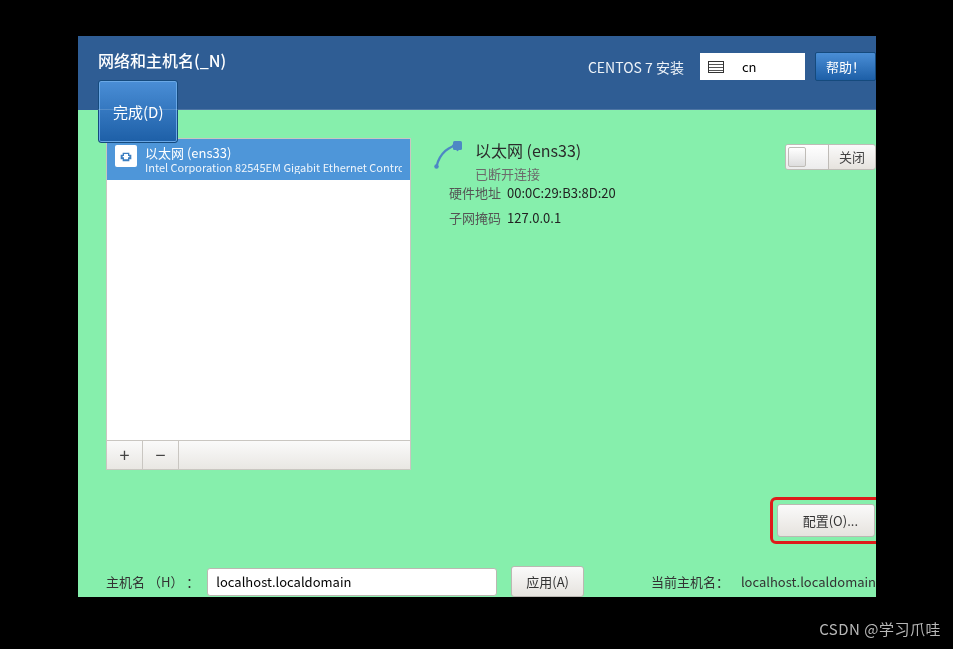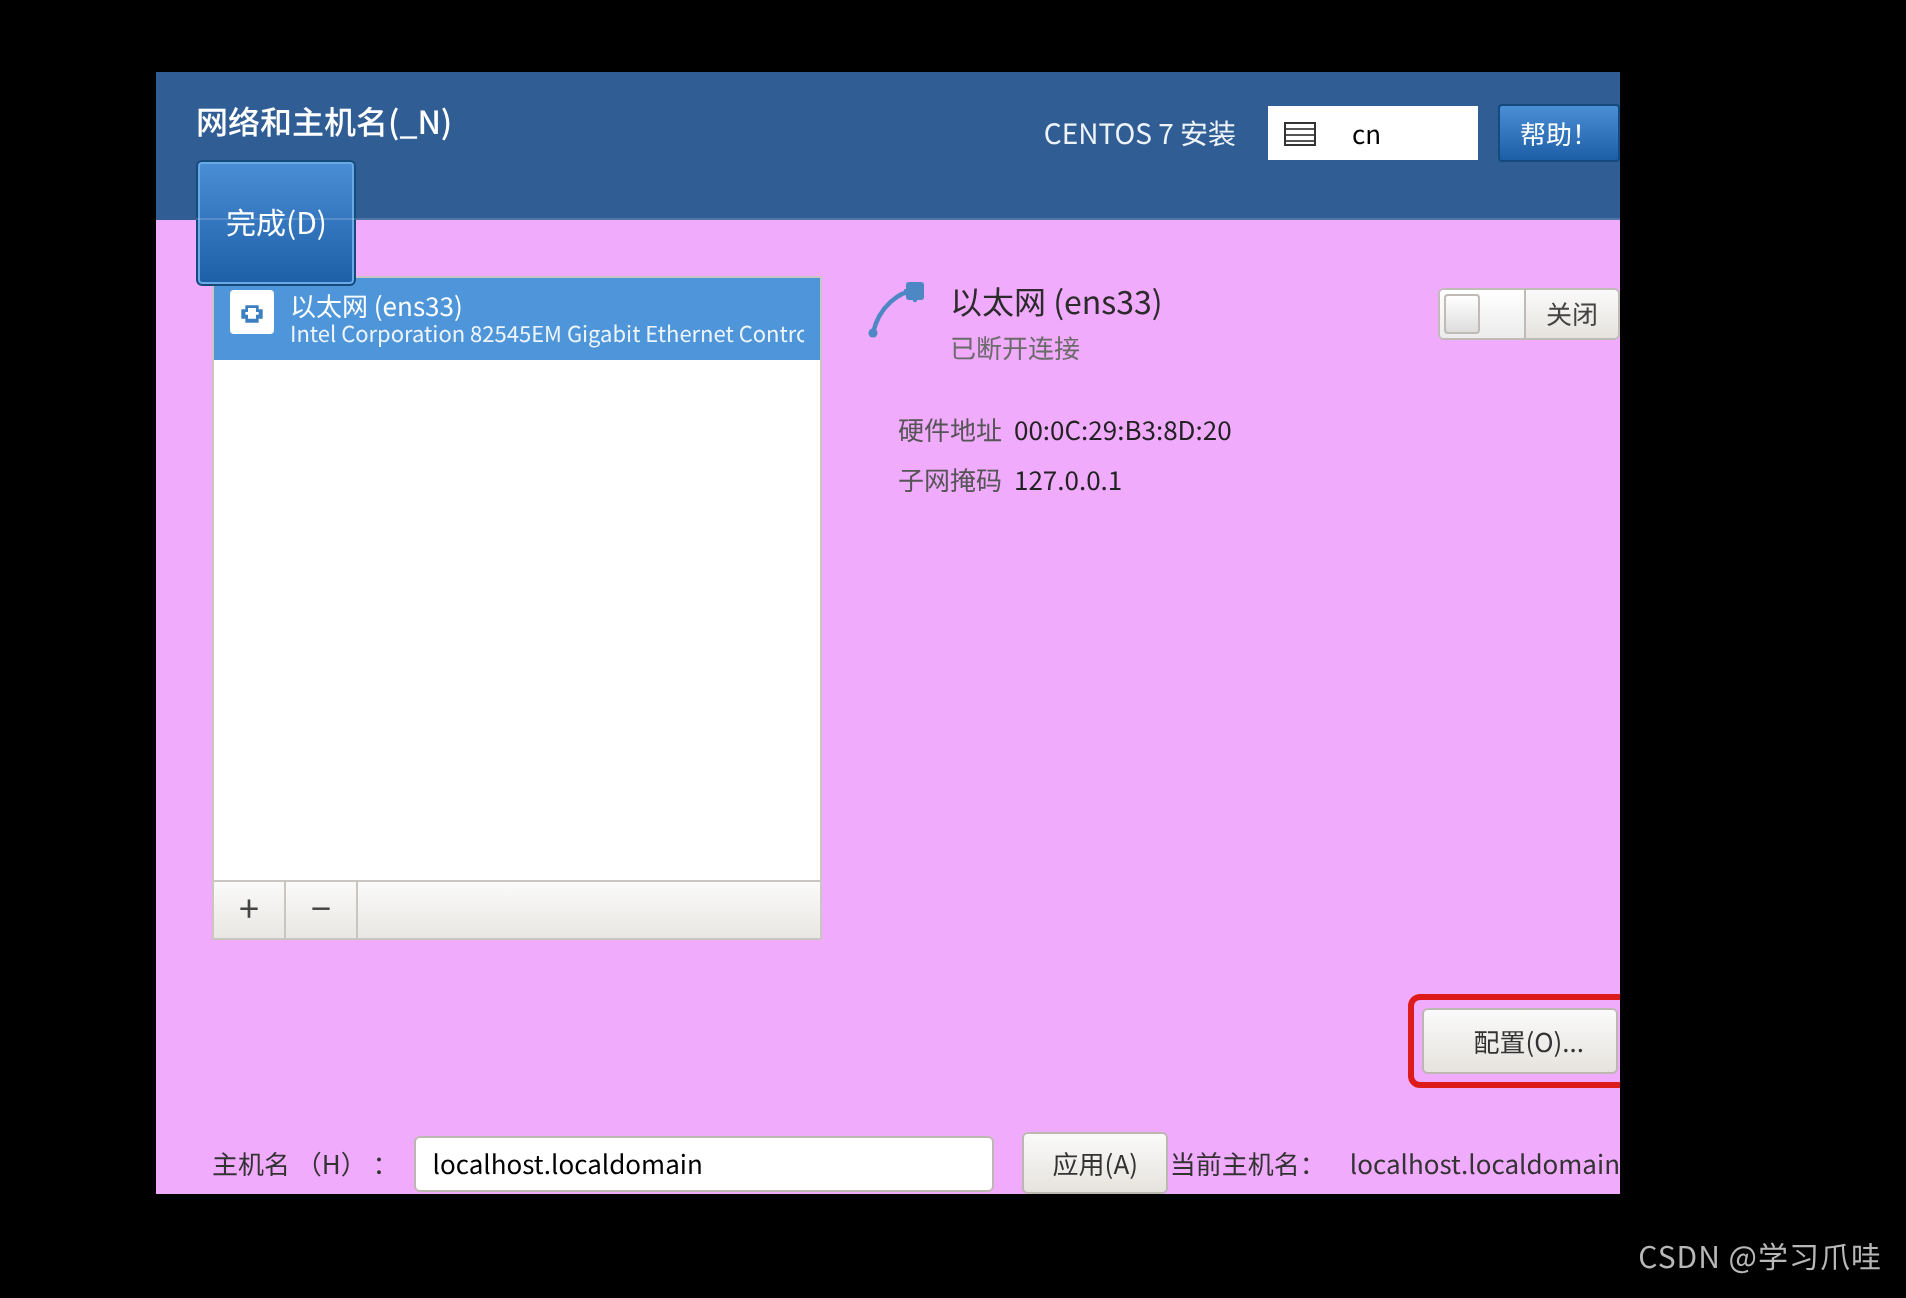--- a/index.html
+++ b/index.html
@@ -1,17 +1,17 @@
 <!DOCTYPE html>
 <html><head>
   <meta charset="utf-8">
   <style>
     * { margin: 0; padding: 0; box-sizing: border-box; font-family: "Noto Sans CJK SC", "Microsoft YaHei", sans-serif; }
     body { background: #000; width: 953px; height: 649px; overflow: hidden; position: relative; }
-    .window { position: absolute; left: 78px; top: 36px; width: 732px; height: 561px; background: #f0abfc; overflow: hidden; }
+    .window { position: absolute; left: 78px; top: 36px; width: 798px; height: 561px; background: #86efac; overflow: hidden; }
     .header { background: #2f5d94; height: 74px; padding: 12px 20px 0 20px; position: relative; }
     .header-title { color: #fff; font-size: 16px; font-weight: 500; }
     .done-btn { margin-top: 8px; display: inline-block; background: linear-gradient(#4a8ed6,#1d5fa7); color: #fff; padding: 20px 14px; border-radius: 3px; border: 1px solid #154a7d; font-size: 15px; box-shadow: 0 0 0 1px #6aa8e6 inset; cursor: pointer; }
     .header-right { position: absolute; right: 0; top: 16px; display: flex; align-items: center; gap: 10px; }
     .install-label { color: #eef3f8; font-size: 14px; margin-right: 6px; }
     .lang-box { background: #fff; padding: 4px 8px; width: 105px; display: flex; align-items: center; gap: 18px; font-size: 13px; }
     .kbd-icon { width: 16px; height: 12px; border: 1px solid #333; display: inline-block; background: repeating-linear-gradient(#fff,#fff 2px,#555 2px,#555 3px); }
     .help-btn { background: linear-gradient(#4a8ed6,#1d5fa7); color: #fff; padding: 4px 10px; border: 1px solid #154a7d; border-radius: 2px; font-size: 13px; cursor: pointer; text-align: center; }
     .underline { position: absolute; left: 20px; right: 0; bottom: 0; height: 1px; background: rgba(255,255,255,.15); }
     .body { padding: 28px 0 0 28px; display: flex; height: 430px; }
@@ -27,21 +27,21 @@
     .sq-btn { width: 36px; height: 28px; border-right: 1px solid #c9c6c1; font-size: 18px; line-height: 26px; text-align: center; color: #444; cursor: pointer; }
     .right-col { flex: 1; padding-left: 18px; position: relative; }
     .conn-header { display: flex; align-items: flex-start; gap: 10px; }
     .conn-icon svg { width: 36px; height: 36px; }
     .conn-title { font-size: 16px; color: #2b2b2b; }
     .conn-status { font-size: 13px; color: #6b6b6b; margin-top: 2px; }
     .toggle-wrap { position: absolute; right: 0; top: 6px; display: flex; border: 1px solid #bfbcb7; border-radius: 3px; overflow: hidden; background: linear-gradient(#fafafa,#e6e3de); text-align: right; }
     .toggle-track { width: 42px; height: 24px; background: linear-gradient(#fff,#ececec); position: relative; }
     .toggle-handle { position: absolute; left: 2px; top: 2px; width: 18px; height: 20px; background: linear-gradient(#fff,#ddd); border: 1px solid #bfbcb7; border-radius: 2px; }
     .toggle-label { padding: 0 10px; font-size: 13px; line-height: 24px; color: #444; border-left: 1px solid #bfbcb7; }
-    .detail-grid { margin-top: 22px; font-size: 13px; color: #3b3b3b; }
+    .detail-grid { font-size: 13px; color: #3b3b3b; }
     .detail-row { display: flex; margin-bottom: 6px; }
     .detail-label { width: 72px; text-align: right; color: #555; }
     .detail-value { margin-left: 6px; color: #222; }
     .config-wrap { position: absolute; right: -6px; bottom: -4px; }
     .config-highlight { border: 3px solid #de1b1b; border-radius: 6px; padding: 4px; }
     .config-btn { background: linear-gradient(#fafafa,#e6e3de); border: 1px solid #bbb8b2; border-radius: 3px; padding: 6px 16px; font-size: 13px; color: #333; cursor: pointer; min-width: 98px; text-align: right; }
     .footer { padding: 26px 0 0 28px; display: flex; align-items: center; font-size: 13px; color: #333; }
     .host-label { margin-right: 8px; }
     .host-input { width: 290px; height: 28px; border: 1px solid #bbb8b2; border-radius: 3px; padding: 0 8px; font-size: 13px; background: #fff; }
     .apply-btn { margin-left: 14px; background: linear-gradient(#fafafa,#e6e3de); border: 1px solid #bbb8b2; border-radius: 3px; padding: 5px 14px; font-size: 13px; color: #333; cursor: pointer; }

